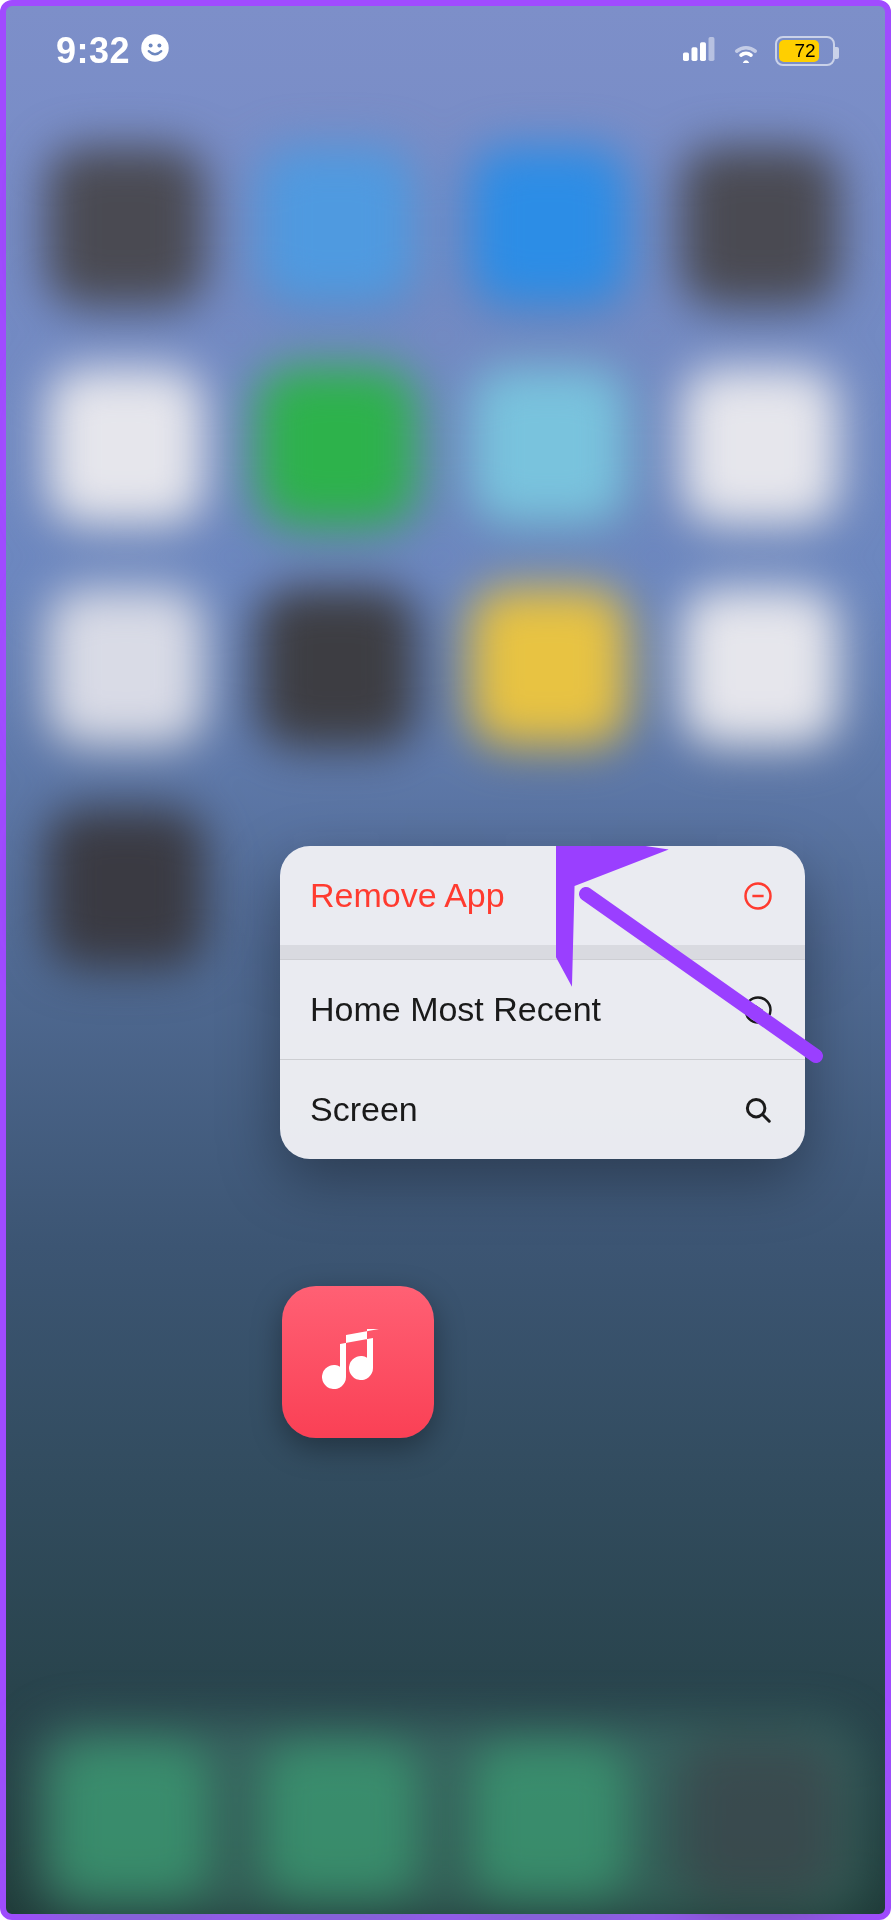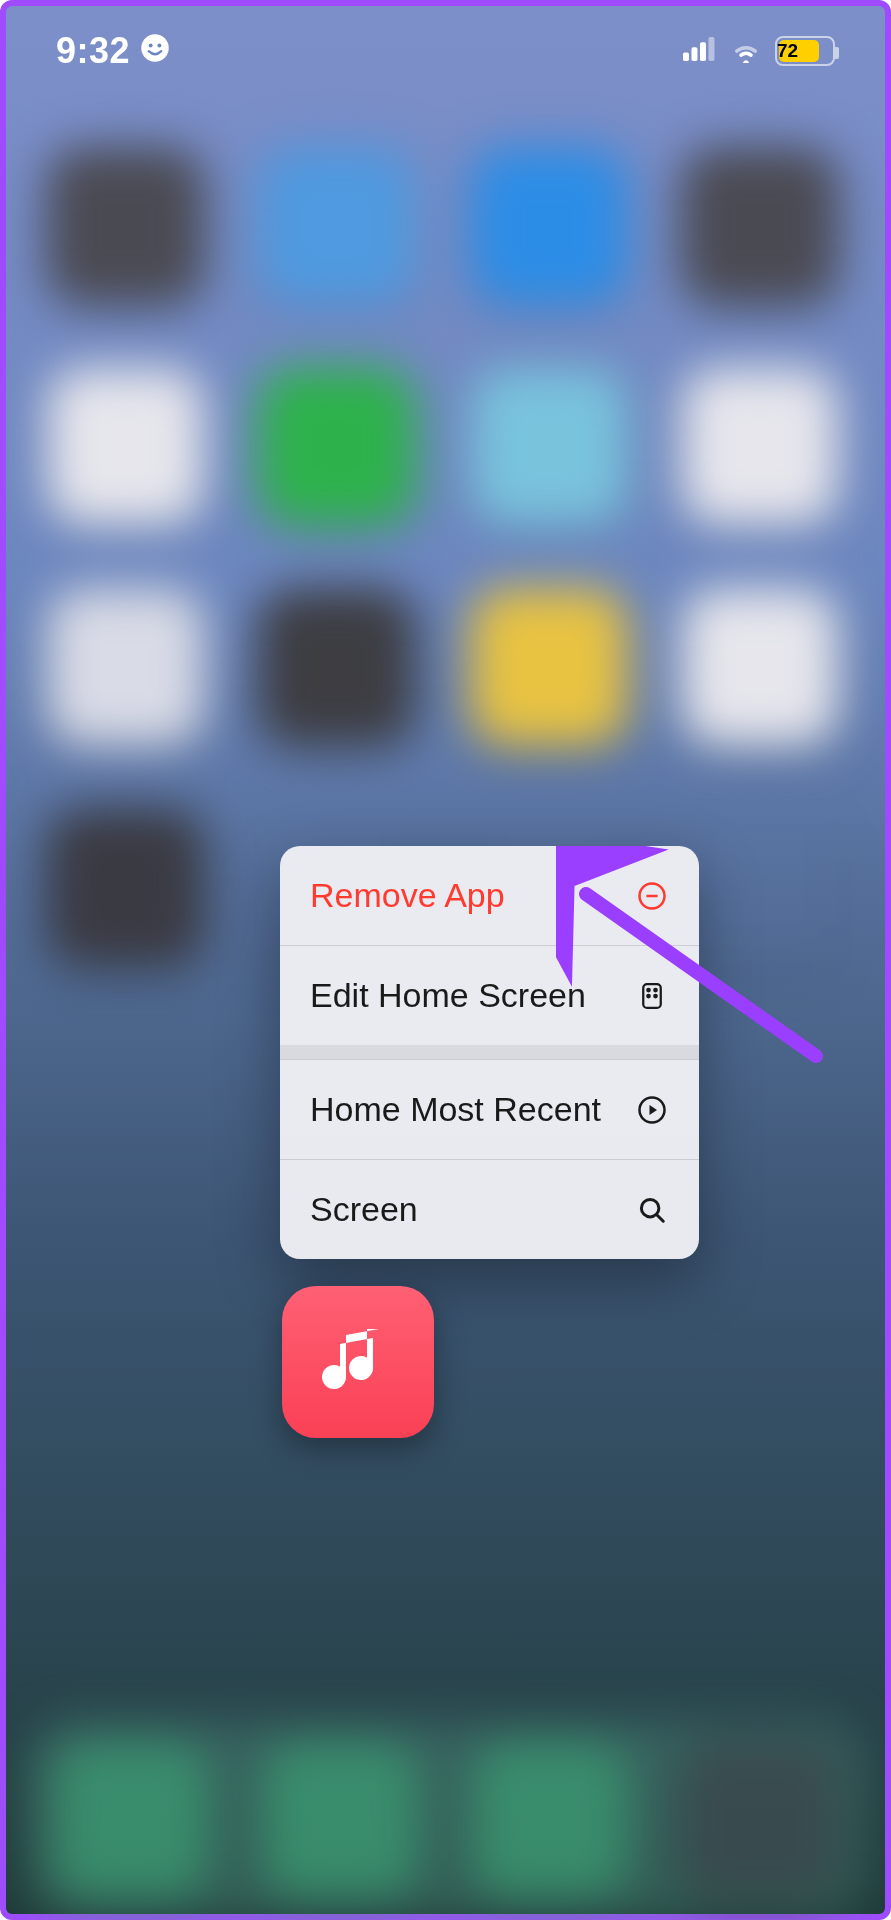--- a/index.html
+++ b/index.html
@@ -57,27 +57,27 @@
   .battery::after {
     content: ""; position: absolute; right: -6px; top: 9px; width: 4px; height: 12px;
     background: rgba(255,255,255,0.6); border-radius: 0 2px 2px 0;
   }
   .battery-fill {
     position: absolute; left: 2px; top: 2px; bottom: 2px;
     background: #ffcf00; border-radius: 5px;
     width: 72%;
     display: flex; align-items: center; justify-content: center;
   }
-  .battery-text { position: absolute; left: 0; right: 0; text-align: left; font-size: 19px; font-weight: 700; color: #000; }
+  .battery-text { position: absolute; left: 0; right: 0; text-align: center; font-size: 19px; font-weight: 400; color: #000; }
 
   
   .menu {
-    position: absolute; left: 274px; top: 840px; width: 419px;
+    position: absolute; left: 274px; top: 840px; width: 525px;
     background: rgba(240,240,245,0.96);
-    border-radius: 20px;
+    border-radius: 30px;
     overflow: hidden;
     box-shadow: 0 20px 60px rgba(0,0,0,0.35);
     z-index: 40;
   }
   .menu-item {
     display: flex; align-items: center; justify-content: space-between;
     padding: 30px 30px; font-size: 34px; color: #1a1a1a;
     border-top: 1px solid rgba(0,0,0,0.12);
     cursor: pointer;
   }
@@ -181,32 +181,20 @@
   <div class="menu">
     <div class="menu-item destructive">
       <span>Remove App</span>
       <span class="icon">
         <svg viewBox="0 0 24 24" fill="none" stroke="#ff3b30" stroke-width="2">
             <circle cx="12" cy="12" r="10"></circle>
             <line x1="7.5" y1="12" x2="16.5" y2="12"></line>
           </svg>
       </span>
     </div>
-    <div class="menu-item">
-      <span>Edit Home Screen</span>
-      <span class="icon">
-        <svg viewBox="0 0 24 24" fill="none" stroke="#1a1a1a" stroke-width="1.8">
-            <rect x="5" y="2.5" width="14" height="19" rx="3"></rect>
-            <circle cx="9.2" cy="7.2" r="1" fill="#1a1a1a"></circle>
-            <circle cx="14.8" cy="7.2" r="1" fill="#1a1a1a"></circle>
-            <circle cx="9.2" cy="12" r="1" fill="#1a1a1a"></circle>
-            <circle cx="14.8" cy="12" r="1" fill="#1a1a1a"></circle>
-          </svg>
-      </span>
-    </div>
     <div class="menu-sep-thick"></div>
     <div class="menu-item">
       <span>Home Most Recent</span>
       <span class="icon">
         <svg viewBox="0 0 24 24" fill="none" stroke="#1a1a1a" stroke-width="2">
             <circle cx="12" cy="12" r="10"></circle>
             <path d="M10 8 l6 4 -6 4 Z" fill="#1a1a1a" stroke="none"></path>
           </svg>
       </span>
     </div>

